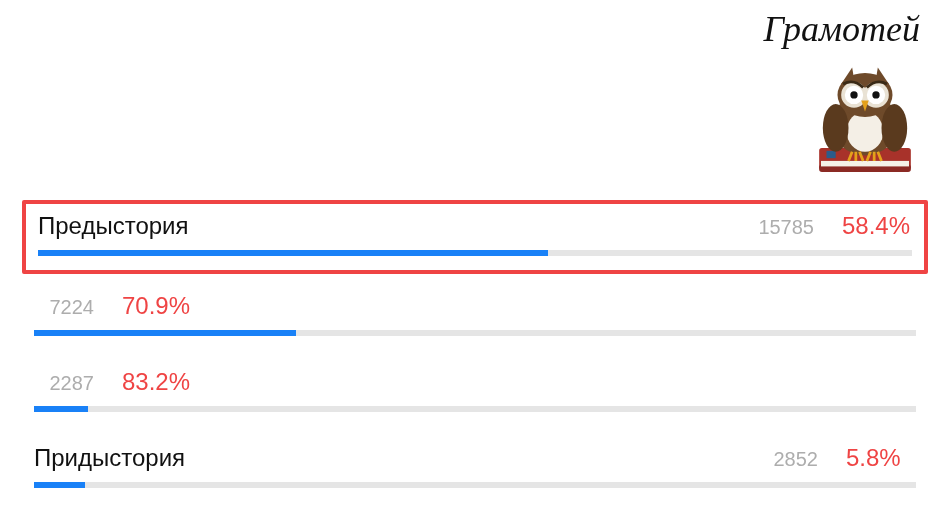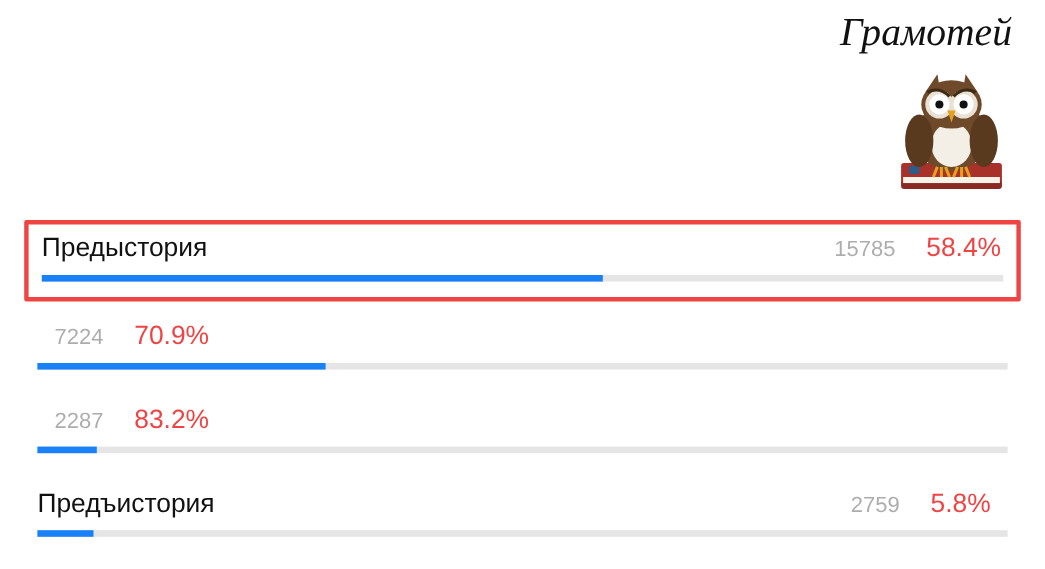--- a/index.html
+++ b/index.html
@@ -154,22 +154,22 @@
         <span class="count">2287</span>
         <span class="pct">83.2%</span>
       </div>
       <div class="bar">
         <div class="bar-fill" style="width:6.1%"></div>
       </div>
     </div>
 
     <div class="option">
       <div class="row">
-        <span class="label">Предъистория</span>
-        <span class="count">2759</span>
+        <span class="label">Придыстория</span>
+        <span class="count">2852</span>
         <span class="pct">5.8%</span>
       </div>
       <div class="bar">
         <div class="bar-fill" style="width:5.8%"></div>
       </div>
     </div>
   </div>
 </div>
 
 </body></html>

